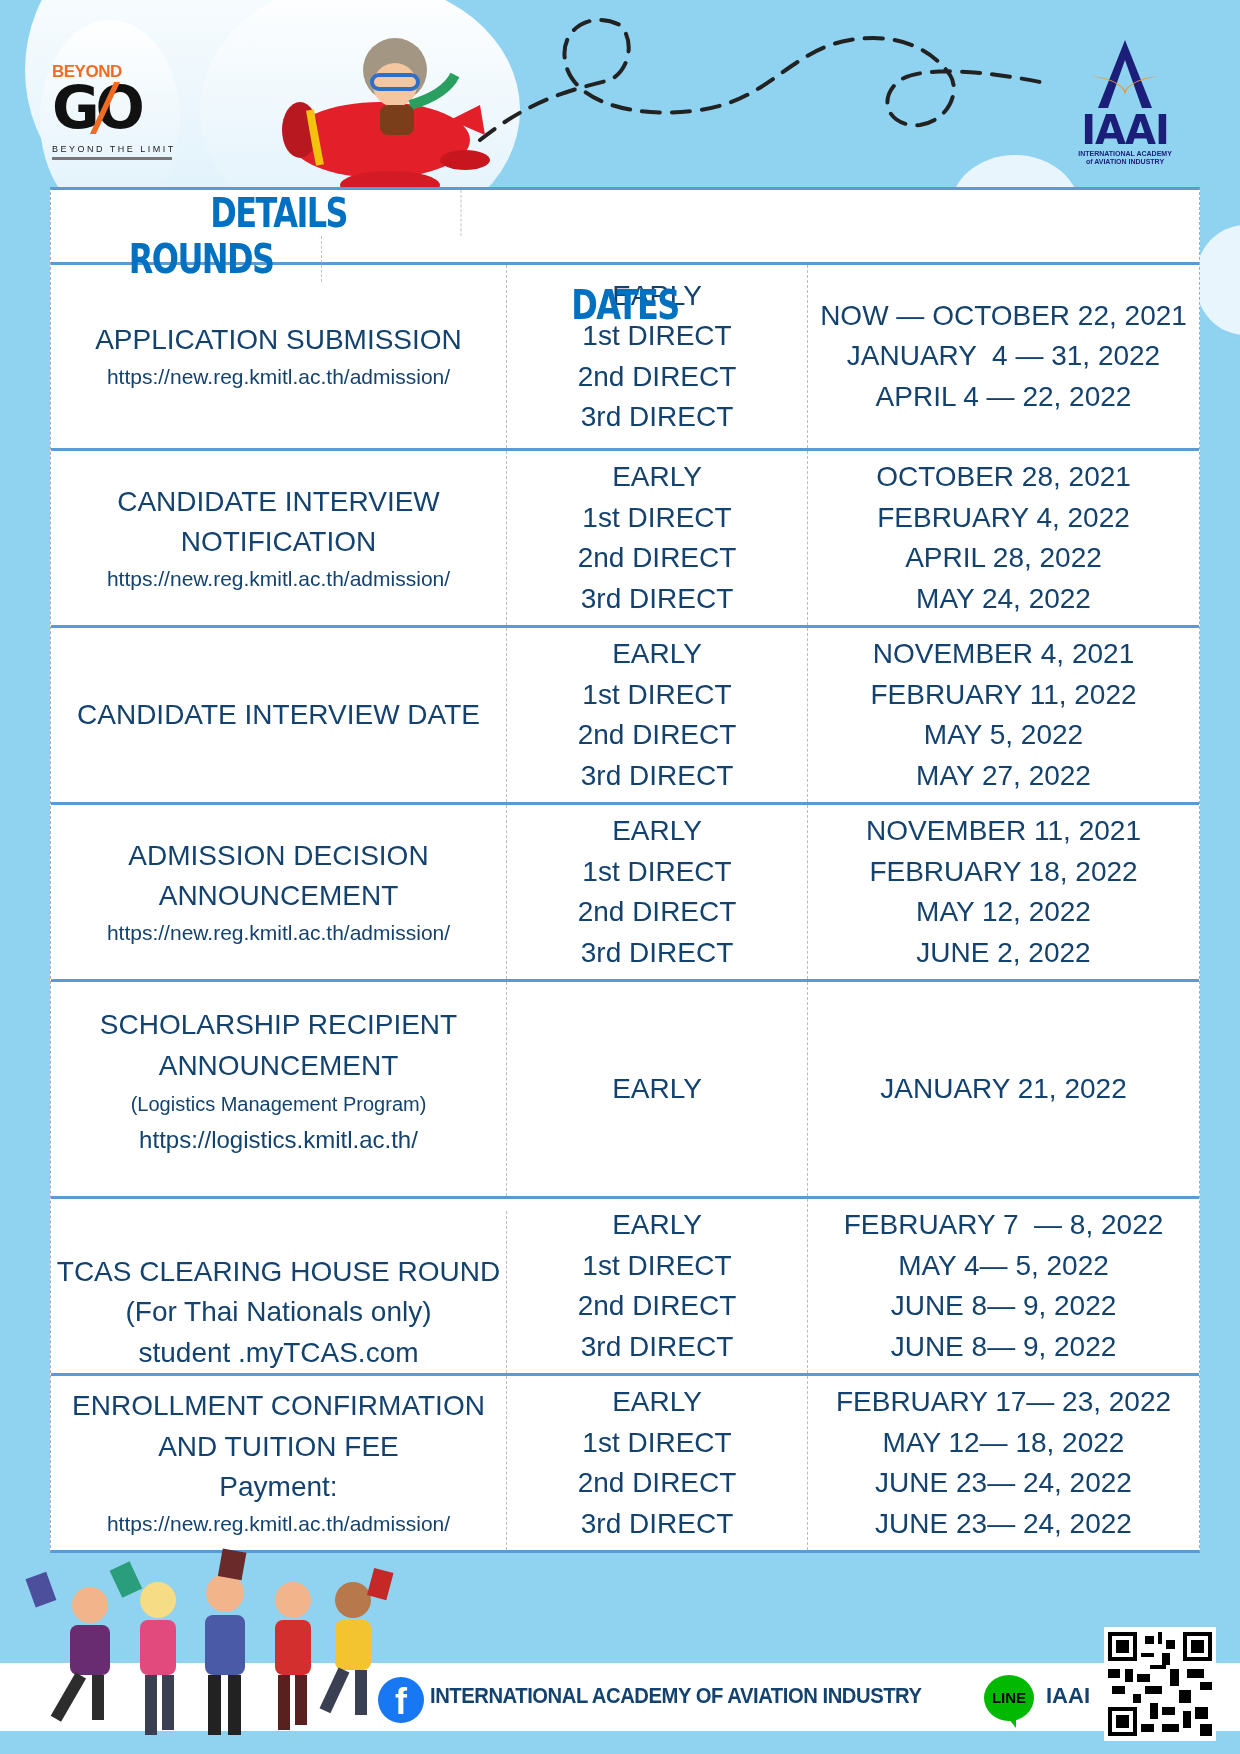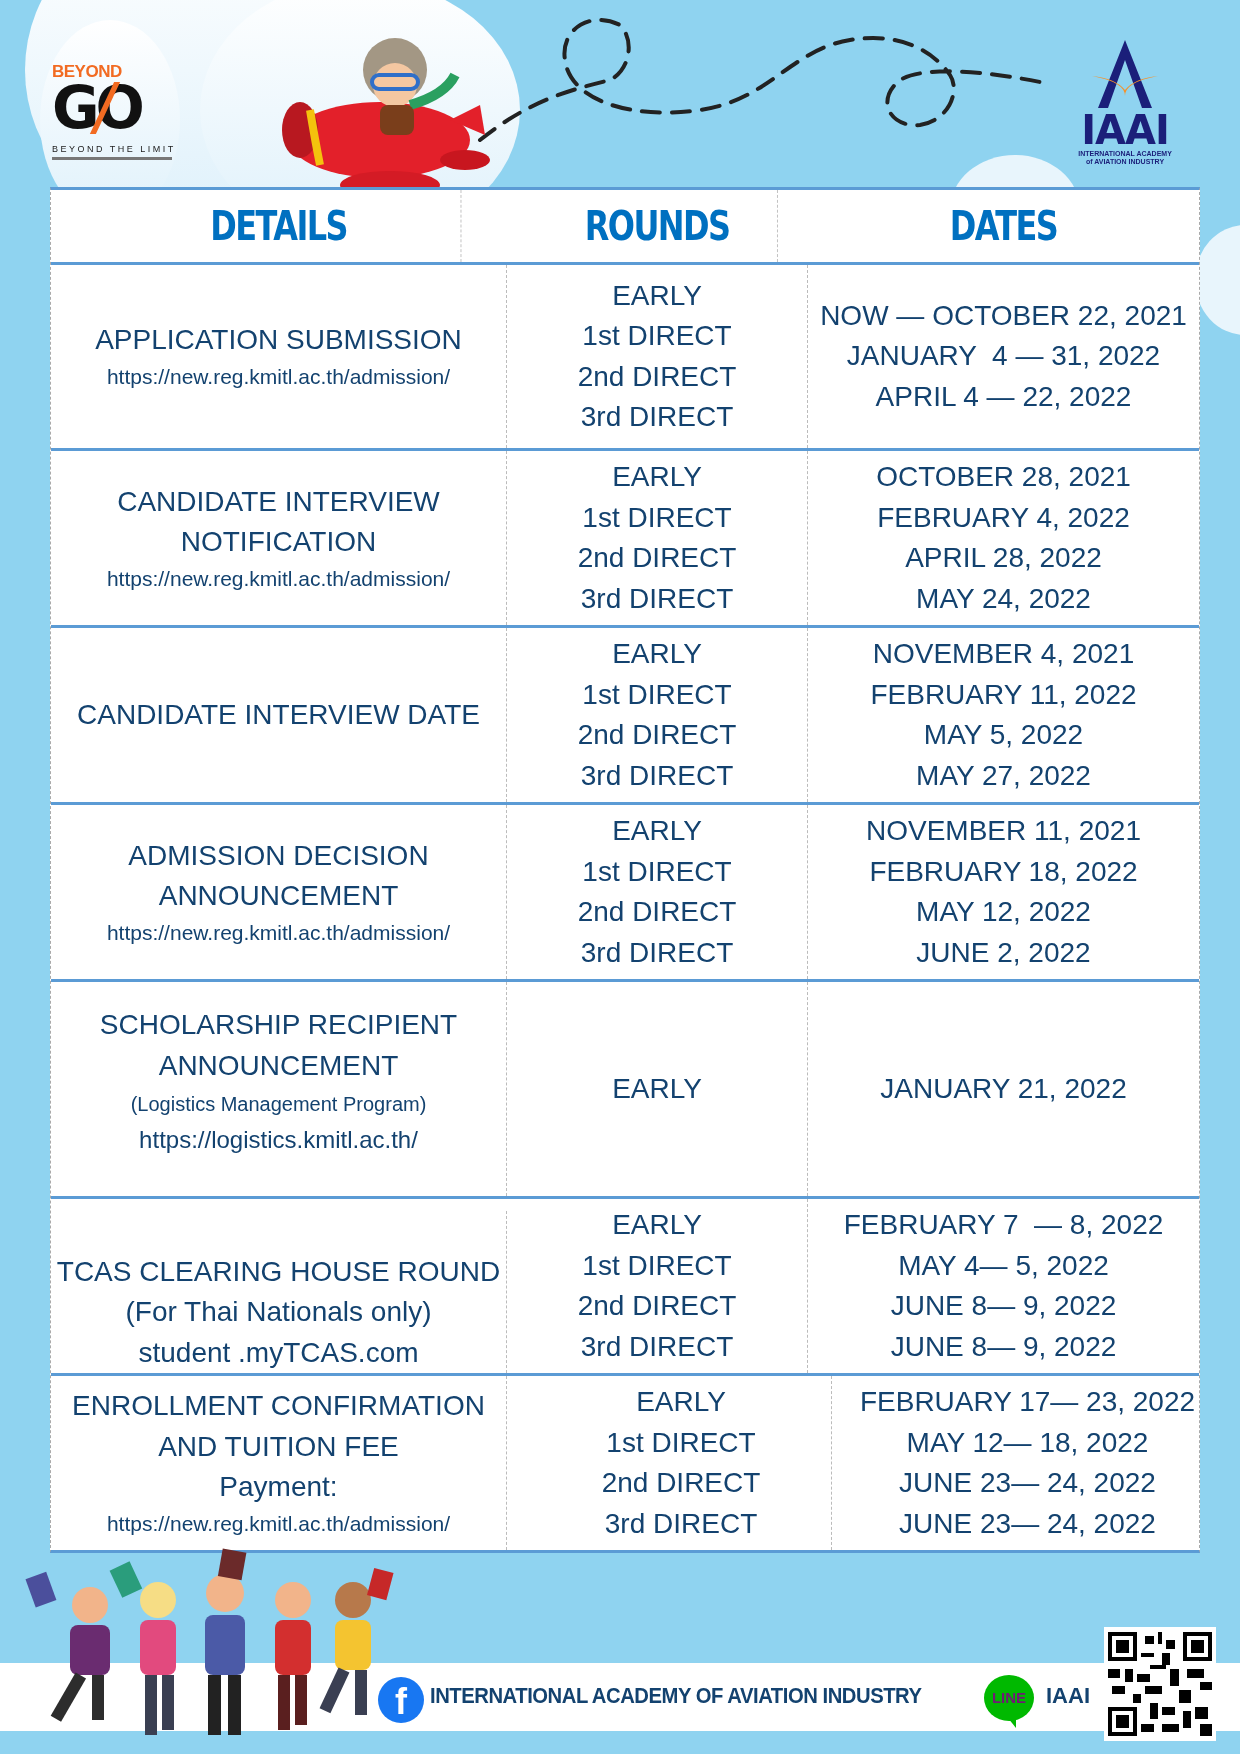--- a/index.html
+++ b/index.html
@@ -32,42 +32,42 @@
 
   .plane { position:absolute; left:280px; top:25px; width:220px; height:190px; }
 
   
   .table {
     position:absolute; left:50px; top:187px; width:1148px;
     background:#fff; border-top:3px solid #5b9bd5; border-bottom:3px solid #5b9bd5;
     border-left:1px dashed #aaa; border-right:1px dashed #aaa;
   }
   .row { display:flex; border-bottom:3px solid #5b9bd5; }
-  .row:last-child { border-bottom:none;gap:24px; }
+  .row:last-child { border-bottom:none; }
   .cell { display:flex; flex-direction:column; justify-content:center; align-items:center; text-align:center; color:#13426f; }
   .c-det { width:455px; border-right:1px dashed #bbb; }
   .c-rnd { width:300px; border-right:1px dashed #bbb; }
   .c-dat { flex:1; }
-  .hdr { height:72px; }
+  .hdr { height:72px;flex-direction:column; }
   .hdr .cell { font-family:"DejaVu Sans", sans-serif; font-weight:bold; color:#0070c0; font-size:40px; letter-spacing:-2px; transform:scaleX(0.8); }
   .line { font-size:28px; line-height:40.5px; white-space:pre; }
   .url { font-size:21px; line-height:32px; }
   .r1 { height:183px; }
   .r2 { height:174px; }
   .r3 { height:174px; }
   .r4 { height:174px; }
   .r5 { height:214px; }
   .r6 { height:174px; }
   .r7 { height:174px; }
 
   
   .footer { position:absolute; left:0; top:1663px; width:1240px; height:68px; background:#fff; }
   .fb { position:absolute; left:378px; top:1677px; width:46px; height:46px; border-radius:50%; background:#1877f2; color:#fff; font-weight:bold; font-size:36px; text-align:center; line-height:50px; }
   .ftext { position:absolute; left:430px; top:1683px; font-size:22px; color:#13426f; font-weight:bold; letter-spacing:-0.5px; transform:scaleX(0.92); transform-origin:left; }
-  .line-ic { position:absolute; left:984px; top:1675px; width:50px; height:46px; border-radius:50%; background:#00b900; color:#701a75; font-weight:bold; font-size:15px; text-align:center; line-height:46px; }
+  .line-ic { position:absolute; left:984px; top:1675px; width:50px; height:46px; border-radius:50%; background:#00b900; color:#000000; font-weight:bold; font-size:15px; text-align:center; line-height:46px; }
   .line-ic:after { content:""; position:absolute; left:24px; bottom:-7px; border-left:8px solid transparent; border-top:10px solid #00b900; }
   .ltext { position:absolute; left:1046px; top:1683px; font-size:22px; color:#13426f; font-weight:bold; }
   .qr { position:absolute; left:1104px; top:1627px; width:112px; height:114px; background:#fff; padding:4px; box-sizing:border-box; }
   .qr svg { width:100%; height:100%; }
 
   .students { position:absolute; left:20px; top:1545px; width:380px; height:205px; }
 </style>
 </head>
 <body>
 

